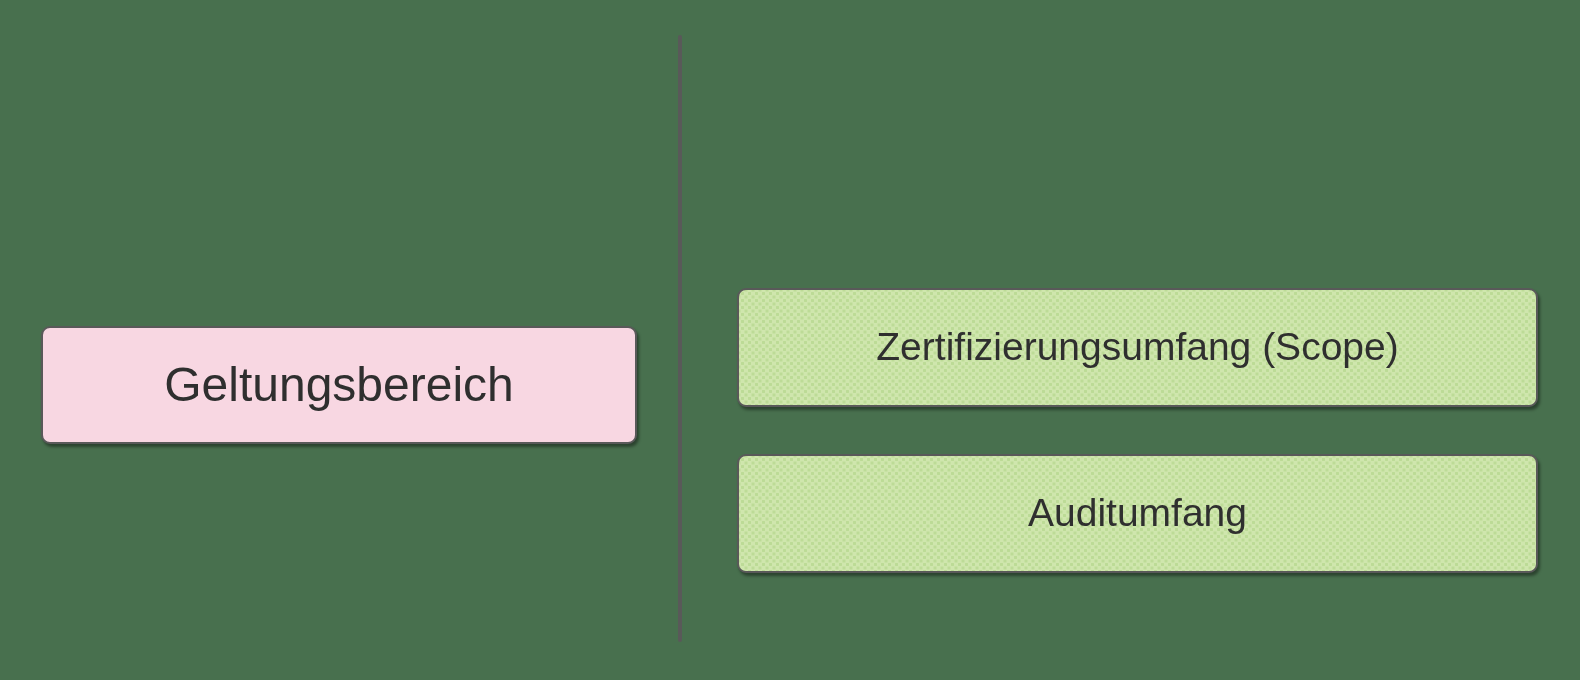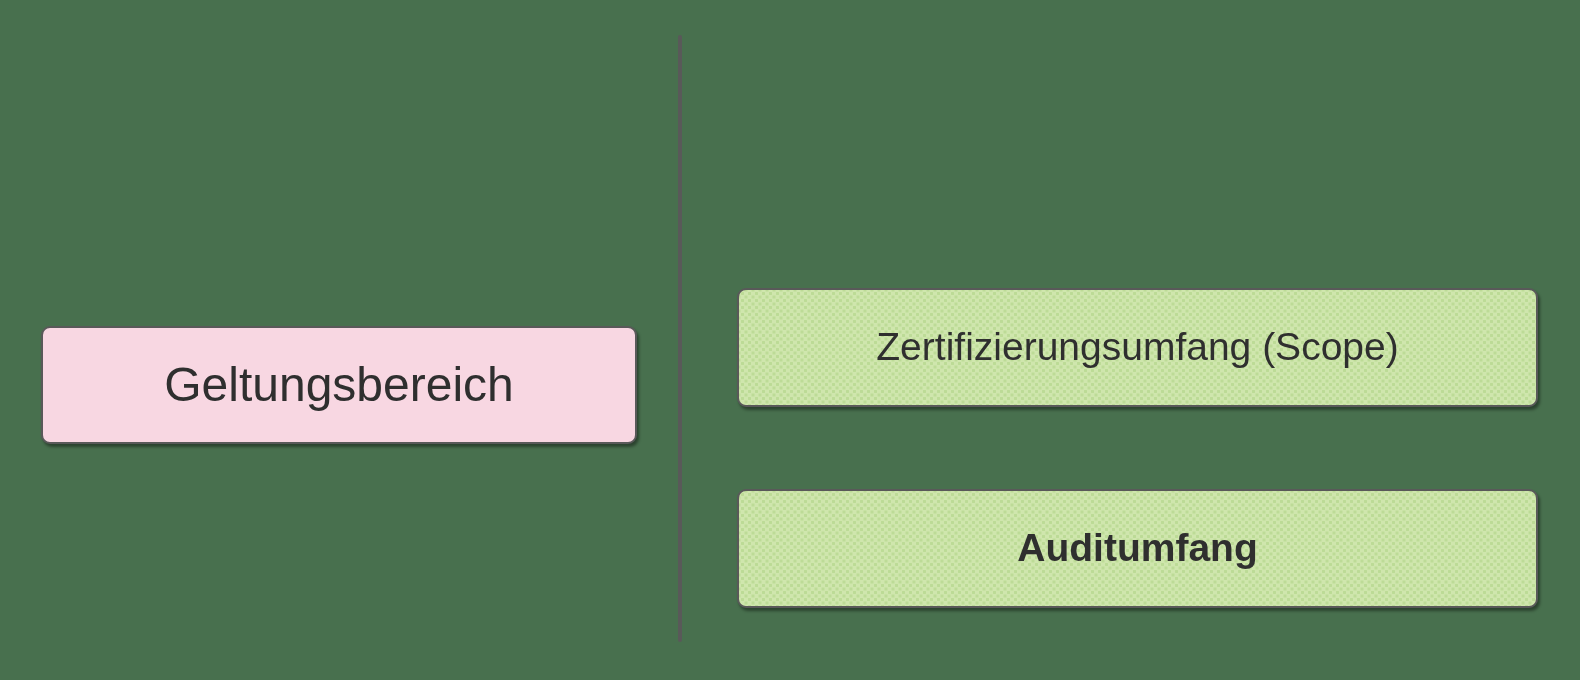--- a/index.html
+++ b/index.html
@@ -46,21 +46,21 @@
     background-color: var(--green-fill);
     background-image:
       radial-gradient(var(--green-dot) 1.4px, rgba(0,0,0,0) 1.5px),
       radial-gradient(var(--green-dot) 1.4px, rgba(0,0,0,0) 1.5px);
     background-size: 7px 7px;
     background-position: 0 0, 3.5px 3.5px;
     font-size: 39px;
   }
   .node--green-1 { top: 78px;  }
   .node--green-2 { top: 288px; }
-  .node--green-3 { top: 489px; font-weight: bold; }
+  .node--green-3 { top: 454px; }
   .divider {
     position: absolute;
     left: 678px; top: 35px;
     width: 4px; height: 607px;
     background: var(--divider);
     border-radius: 2px;
   }
   .node-label {
     display: block;
     line-height: 1.2;

